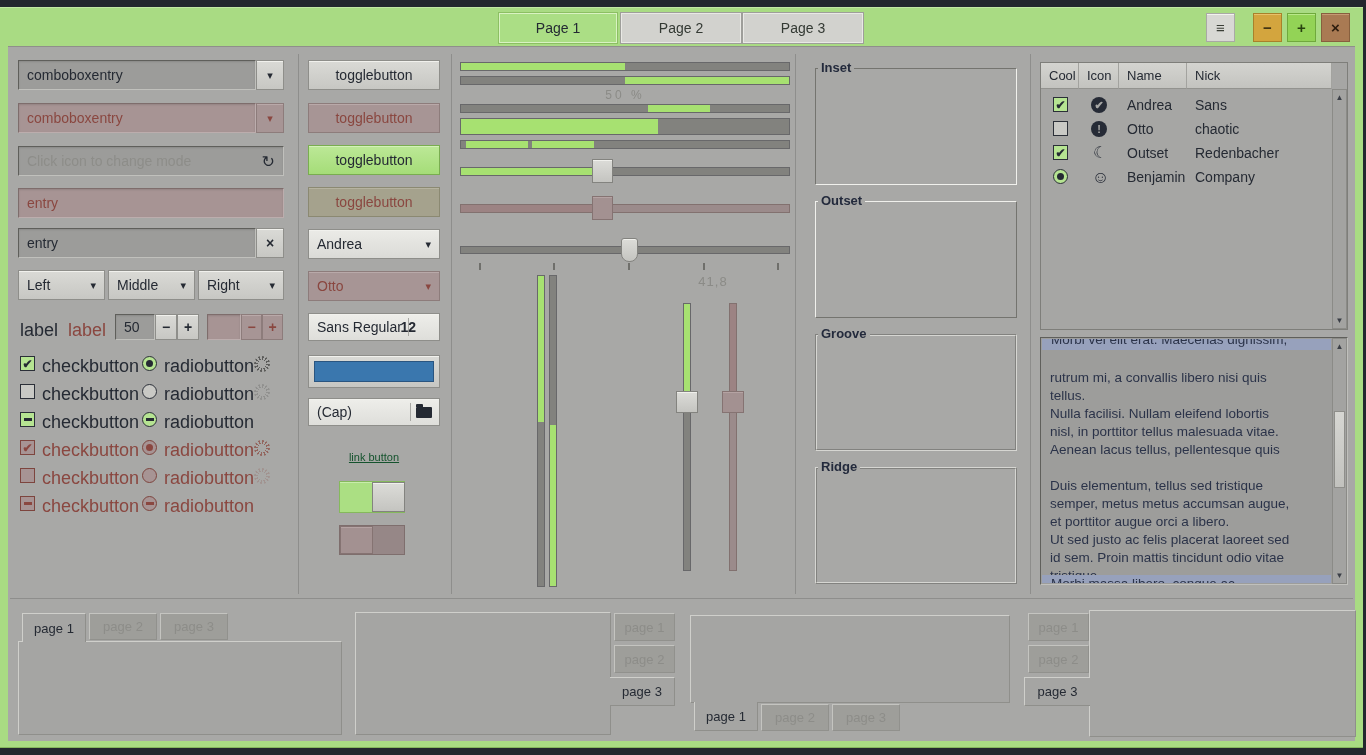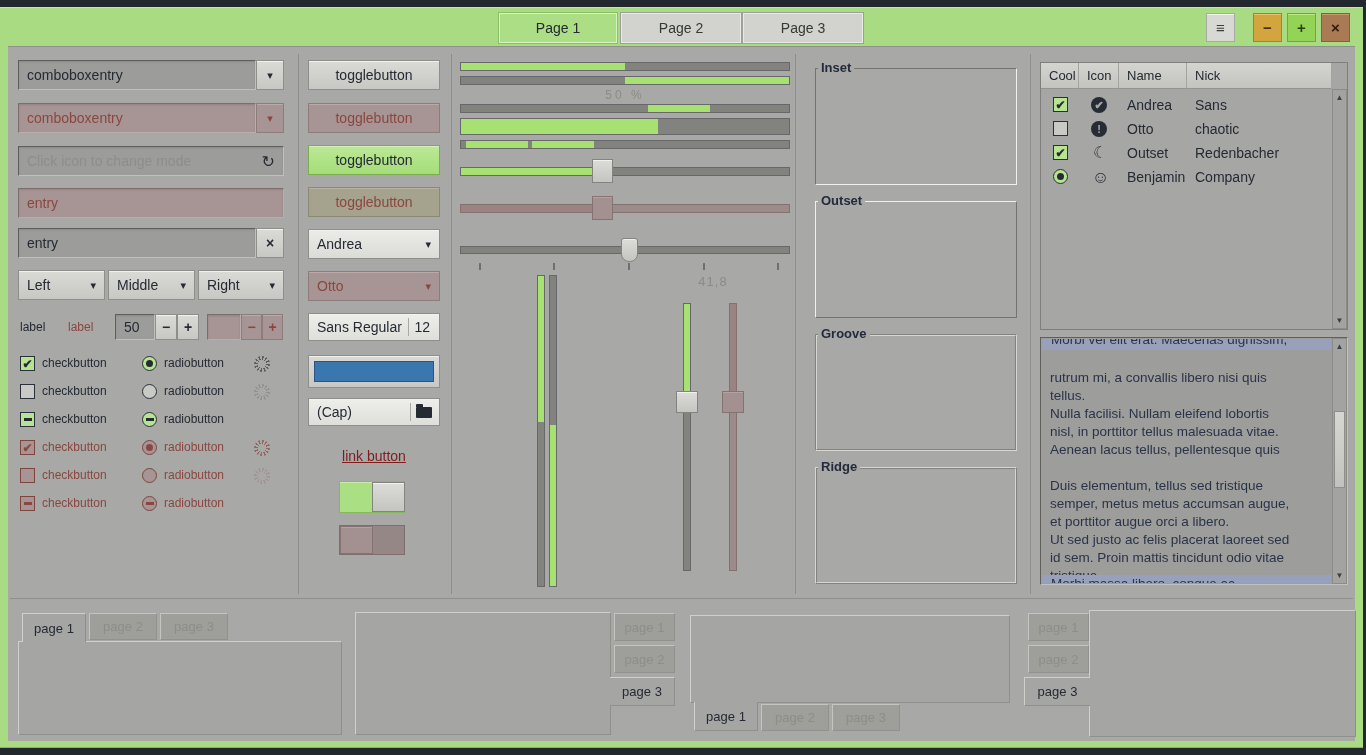--- a/index.html
+++ b/index.html
@@ -25,21 +25,21 @@
   .combo .arr{position:absolute;right:8px}
   .cb,.rb{position:absolute;width:15px;height:15px;box-sizing:border-box;border:1px solid #2b2f38;background:#c9c9c5;display:flex;align-items:center;justify-content:center}
   .rb{border-radius:50%}
   .cb.on,.rb.on{background:#b6e492}
   .cb .g{font-size:12px;font-weight:bold;color:#252a33;line-height:1}
   .rb .dot{width:7px;height:7px;border-radius:50%;background:#252a33}
   .ind{width:8px;height:3px;background:#252a33}
   .cb.dis,.rb.dis{border-color:#7d453e;background:#a79494}
   .cb.dis .g,.rb.dis .dot,.cb.dis .ind,.rb.dis .ind{color:#8a4740;background-color:#8a4740}
   .cb.dis .g{background:none}
-  .lab{position:absolute;font-size:12px;color:#252a33;white-space:nowrap}
+  .lab{position:absolute;font-size:18px;color:#252a33;white-space:nowrap}
   .lab.red{color:#8a4740}
   .spinner{position:absolute;width:16px;height:16px;border-radius:50%;background:radial-gradient(circle,#a8a8a6 0 4px,transparent 4px),repeating-conic-gradient(rgba(78,78,76,.85) 0 14deg,transparent 14deg 30deg)}
   .spinner.faint{opacity:.3}
   .spinner.red{background:radial-gradient(circle,#a8a8a6 0 4px,transparent 4px),repeating-conic-gradient(rgba(141,84,76,.8) 0 14deg,transparent 14deg 30deg)}
   .trough{position:absolute;box-sizing:border-box;background:#82827e;border:1px solid #68686a;overflow:hidden}
   .trough.pink{background:#9b8b8b;border-color:#82716f}
   .fill{position:absolute;background:#a7e171;top:0;bottom:0}
   .fill.pink{background:#9c8383}
   .knob{position:absolute;box-sizing:border-box;background:linear-gradient(#dcdcd8,#c4c4c0);border:1px solid #83837f;box-shadow:inset 0 1px 0 #f0f0ec}
   .knob.pink{background:#a39191;border-color:#857372;box-shadow:inset 0 1px 0 #b5a3a3}
@@ -57,21 +57,21 @@
   .ico-g{font-size:16px;color:#262b36;line-height:1}
   .sb{position:absolute;box-sizing:border-box;background:#a3a3a1;border:1px solid #8b8b87}
   .sb .ar{position:absolute;left:0;right:0;text-align:center;font-size:8px;color:#3a3e46;line-height:13px}
   .sb .thumb{position:absolute;left:1px;right:1px;background:linear-gradient(#d6d6d2,#c2c2be);border:1px solid #8e8e8a}
   .tvline{position:absolute;left:9px;right:20px;font-size:13.5px;color:#2b3349;white-space:nowrap;overflow:hidden}
   .hl{position:absolute;left:1px;right:16px;background:#97a1bc;overflow:hidden}
   .nb-content{position:absolute;box-sizing:border-box;background:#a5a5a3;border:1px solid;border-color:#cfcfcb #8f8f8b #8f8f8b #cfcfcb}
   .ntab{position:absolute;box-sizing:border-box;font-size:13px;display:flex;align-items:center;justify-content:center}
   .ntab.on{background:#a5a5a3;color:#252a33;border:1px solid;border-color:#cfcfcb #8f8f8b #8f8f8b #cfcfcb;z-index:2}
   .ntab.off{background:#9e9e9a;color:#8d8d89;border:1px solid;border-color:#c4c4c0 #91918d #91918d #c4c4c0}
-  .link{color:#7f1d1d;text-decoration:underline;font-size:14px}
+  .link{color:#14532d;text-decoration:underline;font-size:11px}
   .swtrack{position:absolute;box-sizing:border-box}
   .folder{display:inline-block;width:16px;height:11px;background:#252a33;border-radius:1px;position:relative}
   .folder:before{content:"";position:absolute;top:-3px;left:0;width:7px;height:3px;background:#252a33;border-radius:1px 1px 0 0}
 </style>
 </head>
 <body>
 
 <div class="frame">
 
   <div class="ttab on" style="left:499px;top:6px;width:118px">Page 1</div>
@@ -229,21 +229,21 @@
         <span class="arr">▾</span>
       </div>
     <div class="btn combo dis" style="left:300px;top:225px;width:132px;height:30px">
         <span>Otto</span>
         <span class="arr">▾</span>
       </div>
 
     <div class="btn" style="left:300px;top:267px;width:132px;height:28px;background:linear-gradient(#eeeeea,#dedeDA);justify-content:flex-start;padding:0 8px">
       <span>Sans Regular</span>
       <span style="position:absolute;right:30px;width:1px;height:18px;background:#a8a8a4"></span>
-      <span style="position:absolute;right:9px;font-weight:normal">12</span>
+      <span style="position:absolute;right:23px;font-weight:bold">12</span>
     </div>
 
     <div class="btn" style="left:300px;top:309px;width:132px;height:33px">
       <span style="position:absolute;left:5px;right:5px;top:5px;bottom:5px;background:#3a77ae;border:1px solid #2a5580"></span>
     </div>
 
     <div class="btn" style="left:300px;top:352px;width:132px;height:28px;background:linear-gradient(#eeeeea,#dedeDA);justify-content:flex-start;padding:0 8px">
       <span>(Cap)</span>
       <span style="position:absolute;right:28px;width:1px;height:18px;background:#a8a8a4"></span>
       <span class="folder" style="position:absolute;right:7px"></span>

